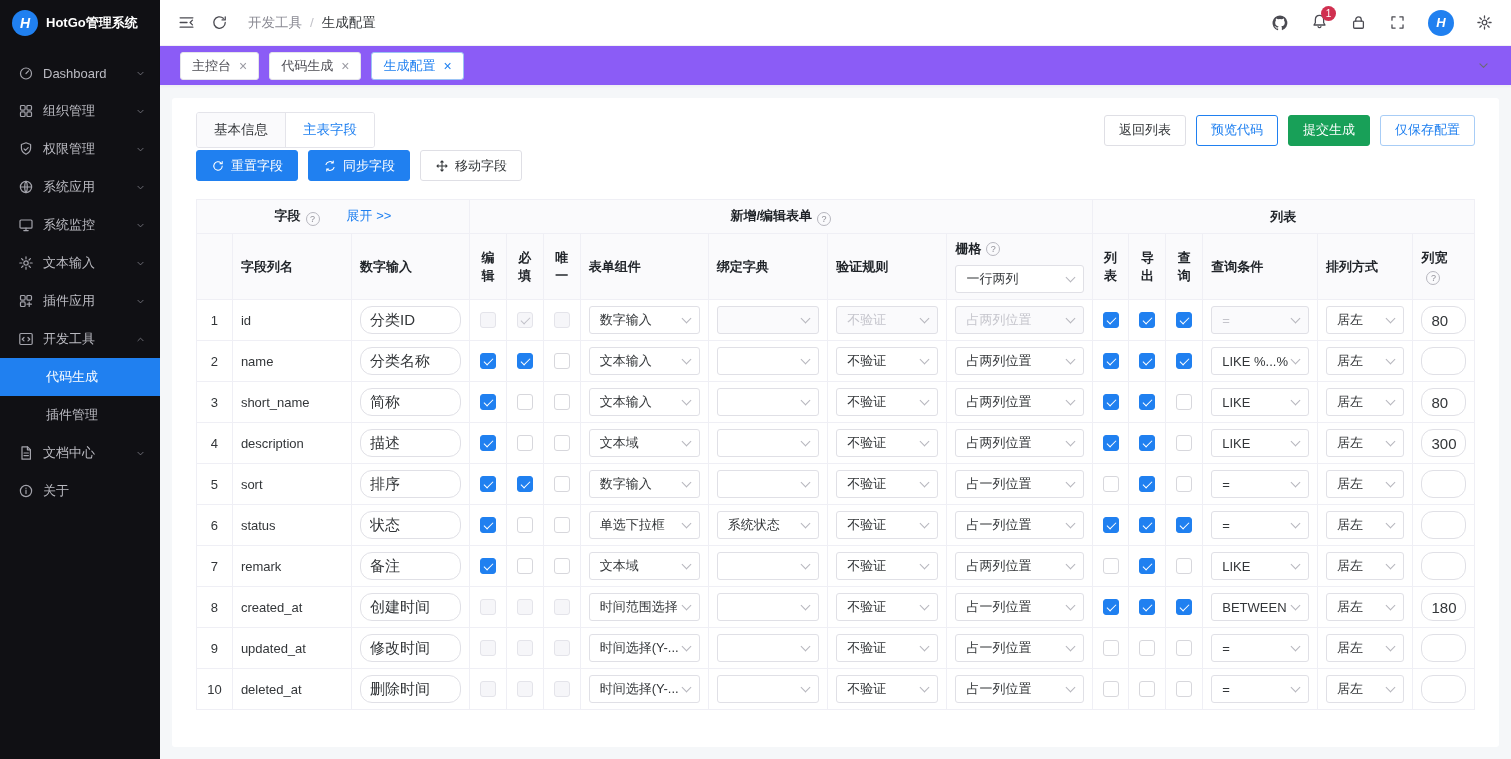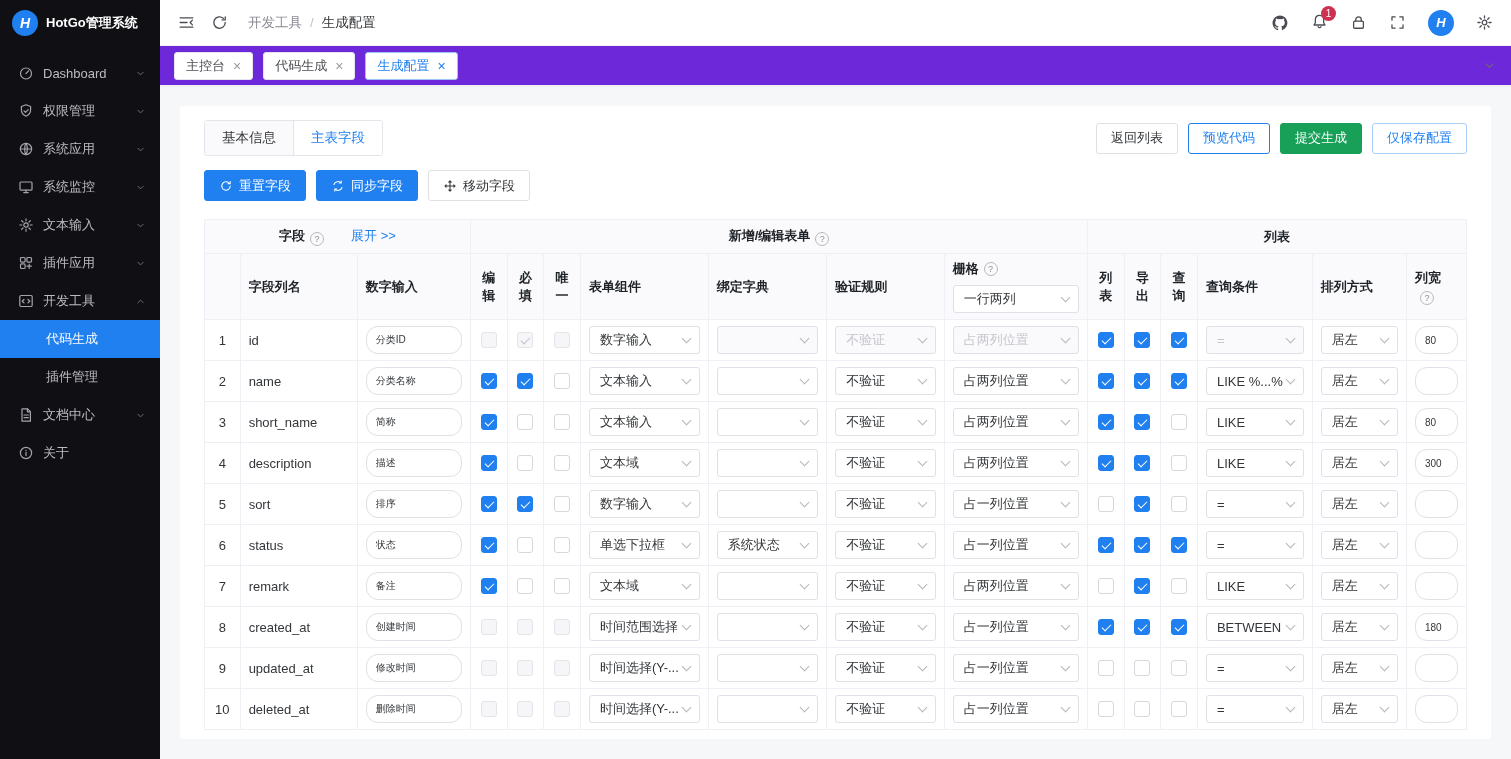--- a/index.html
+++ b/index.html
@@ -26,44 +26,44 @@
   .tb-icon{width:17px;height:17px;color:#4b4b52;cursor:pointer}
   .breadcrumb{display:flex;align-items:center;gap:8px;font-size:13.5px;margin-left:4px}
   .bc-muted{color:#8a8a93;cursor:pointer}
   .bc-sep{color:#c2c2c8}
   .bc-cur{color:#333639;cursor:pointer}
   .tb-right{margin-left:auto;display:flex;align-items:center;gap:22px}
   .bell-wrap{position:relative}
   .badge{position:absolute;top:-7px;right:-8px;background:#d03050;color:#fff;border-radius:8px;font-size:10px;min-width:15px;height:15px;line-height:15px;text-align:center;padding:0 3px}
   .avatar{width:26px;height:26px;border-radius:50%;background:#2080f0;color:#fff;display:flex;align-items:center;justify-content:center;font-size:13px;font-weight:bold;font-style:italic;cursor:pointer}
 
-  .tabbar{height:40px;background:#6d28d9;display:flex;align-items:center;padding:0 14px;border-bottom:1px solid #efeff4;box-shadow:0 1px 2px rgba(0,0,0,.03)}
+  .tabbar{height:40px;background:#8b5cf6;display:flex;align-items:center;padding:0 20px;border-bottom:1px solid #efeff4;box-shadow:0 1px 2px rgba(0,0,0,.03)}
   .chips{display:flex;gap:10px;flex:1}
   .chip{display:flex;align-items:center;gap:8px;height:28px;padding:0 11px;border:1px solid #e4e4ea;border-radius:3px;font-size:13px;color:#4b4b52;cursor:pointer;background:#fff;white-space:nowrap}
   .chip .x{color:#9a9aa2;font-size:14px;line-height:1;cursor:pointer}
   .chip.active{color:#2080f0;border-color:#9cc4f5}
   .chip.active .x{color:#2080f0}
   .tab-dd{width:15px;height:15px;color:#6b6b73;cursor:pointer;margin-left:10px}
 
   
-  .content{flex:1;padding:20px;overflow:hidden}
+  .content{flex:1;padding:12px;overflow:hidden}
   .card{background:#fff;border-radius:3px;height:100%;padding:14px 24px;overflow:hidden}
   .card-head{display:flex;align-items:center}
   .ctabs{display:inline-flex;border:1px solid #e4e4ea;border-radius:3px;overflow:hidden}
   .ctab{padding:8px 17px;font-size:13.5px;background:#fafafc;color:#333639;cursor:pointer;border-right:1px solid #e4e4ea;white-space:nowrap}
   .ctab:last-child{border-right:none}
   .ctab.active{background:#fff;color:#2080f0}
   .head-actions{margin-left:auto;display:flex;gap:10px}
   .btn{height:31px;padding:0 14px;border:1px solid #dfdfe5;border-radius:3px;background:#fff;font-size:13px;color:#333639;cursor:pointer;display:inline-flex;align-items:center;gap:6px;font-family:inherit;white-space:nowrap}
   .btn .icon{width:14px;height:14px}
   .btn-outline-blue{color:#2080f0;border-color:#2080f0}
   .btn-green{background:#18a058;border-color:#18a058;color:#fff}
   .btn-light-blue{color:#2080f0;border-color:#a8cdf6}
   .btn-blue{background:#2080f0;border-color:#2080f0;color:#fff}
-  .toolbar{margin-top:14px;display:flex;gap:10px}
+  .toolbar{margin-top:2px;display:flex;gap:10px}
 
   
   .ftable{margin-top:18px;border-collapse:separate;border-spacing:0;table-layout:fixed;border-top:1px solid #efeff5;border-left:1px solid #efeff5;font-size:13px}
   .ftable th,.ftable td{border-right:1px solid #efeff5;border-bottom:1px solid #efeff5;padding:4px 8px;vertical-align:middle;text-align:center;overflow:hidden}
   .ftable thead th{background:#fafafc;color:#1f2328;font-weight:bold}
   .ftable thead tr.group th{height:34px}
   .ftable thead tr.cols th{height:66px}
   .ftable tbody td{height:41px;background:#fff}
   .l{text-align:left !important}
   .fname{color:#333639}
@@ -72,21 +72,21 @@
   .info{display:inline-flex;align-items:center;justify-content:center;width:14px;height:14px;min-width:14px;border:1px solid #b7b7bf;border-radius:50%;font-size:9px;color:#8f8f97;margin-left:5px;vertical-align:-2px;font-weight:normal}
   .grid-lb{display:flex;align-items:center}
   .grid-sel{width:88px;margin-top:7px}
 
   .sel{position:relative;height:28px;border:1px solid #e0e0e6;border-radius:3px;background:#fff;display:flex;align-items:center;padding:0 20px 0 10px;cursor:pointer;width:100%}
   .sel .sel-val{white-space:nowrap;overflow:hidden;text-overflow:ellipsis;font-size:13px;color:#333639;font-weight:normal}
   .sel::after{content:"";position:absolute;right:9px;top:50%;margin-top:-5px;width:6px;height:6px;border-right:1.2px solid #b6b6bd;border-bottom:1.2px solid #b6b6bd;transform:rotate(45deg)}
   .sel.disabled{background:#fafafc;cursor:not-allowed}
   .sel.disabled .sel-val{color:#c5c5cc}
 
-  .ipt{width:100%;height:28px;border:1px solid #e0e0e6;border-radius:12px;padding:0 9px;font-size:10px;color:#333639;background:#fff;font-family:inherit;outline:none}
+  .ipt{width:100%;height:28px;border:1px solid #e0e0e6;border-radius:12px;padding:0 9px;font-size:15px;color:#333639;background:#fff;font-family:inherit;outline:none}
 
   .cb{display:inline-block;width:16px;height:16px;border:1px solid #d7d7dc;border-radius:3px;background:#fff;position:relative;cursor:pointer;vertical-align:middle}
   .cb.on{background:#2080f0;border-color:#2080f0}
   .cb.on::after{content:"";position:absolute;left:5px;top:1.5px;width:4px;height:8px;border-right:1.8px solid #fff;border-bottom:1.8px solid #fff;transform:rotate(45deg)}
   .cb.dis{background:#f6f6f9;border-color:#e4e4ea;cursor:not-allowed}
   .cb.dis.on{background:#f6f6f9;border-color:#e4e4ea}
   .cb.dis.on::after{border-right-color:#c0c0c8;border-bottom-color:#c0c0c8}
 </style>
 </head>
 <body>
@@ -98,20 +98,36 @@
   </div>
   <nav class="menu">
       <div class="menu-item">
         <span class="icon mi">
           <svg viewBox="0 0 16 16" fill="none" stroke="currentColor" stroke-width="1.2" stroke-linecap="round" stroke-linejoin="round">
             <circle cx="8" cy="8.5" r="5.5"></circle>
             <path d="M8 8.5l2.6-2.6"></path>
           </svg>
         </span>
         <span class="menu-label">Dashboard</span>
+        <span class="icon chev">
+          <svg viewBox="0 0 16 16" fill="none" stroke="currentColor" stroke-width="1.2" stroke-linecap="round" stroke-linejoin="round">
+            <path d="M4.2 6.2L8 10l3.8-3.8"></path>
+          </svg>
+        </span>
+      </div>
+      <div class="menu-item">
+        <span class="icon mi">
+          <svg viewBox="0 0 16 16" fill="none" stroke="currentColor" stroke-width="1.2" stroke-linecap="round" stroke-linejoin="round">
+            <rect x="2.5" y="2.5" width="4.6" height="4.6" rx="1"></rect>
+            <rect x="8.9" y="2.5" width="4.6" height="4.6" rx="1"></rect>
+            <rect x="2.5" y="8.9" width="4.6" height="4.6" rx="1"></rect>
+            <rect x="8.9" y="8.9" width="4.6" height="4.6" rx="1"></rect>
+          </svg>
+        </span>
+        <span class="menu-label">组织管理</span>
         <span class="icon chev">
           <svg viewBox="0 0 16 16" fill="none" stroke="currentColor" stroke-width="1.2" stroke-linecap="round" stroke-linejoin="round">
             <path d="M4.2 6.2L8 10l3.8-3.8"></path>
           </svg>
         </span>
       </div>
       <div class="menu-item">
         <span class="icon mi">
           <svg viewBox="0 0 16 16" fill="none" stroke="currentColor" stroke-width="1.2" stroke-linecap="round" stroke-linejoin="round">
             <path d="M8 1.8l4.6 1.7v3.6c0 2.8-1.9 5-4.6 6.1-2.7-1.1-4.6-3.3-4.6-6.1V3.5z"></path>

